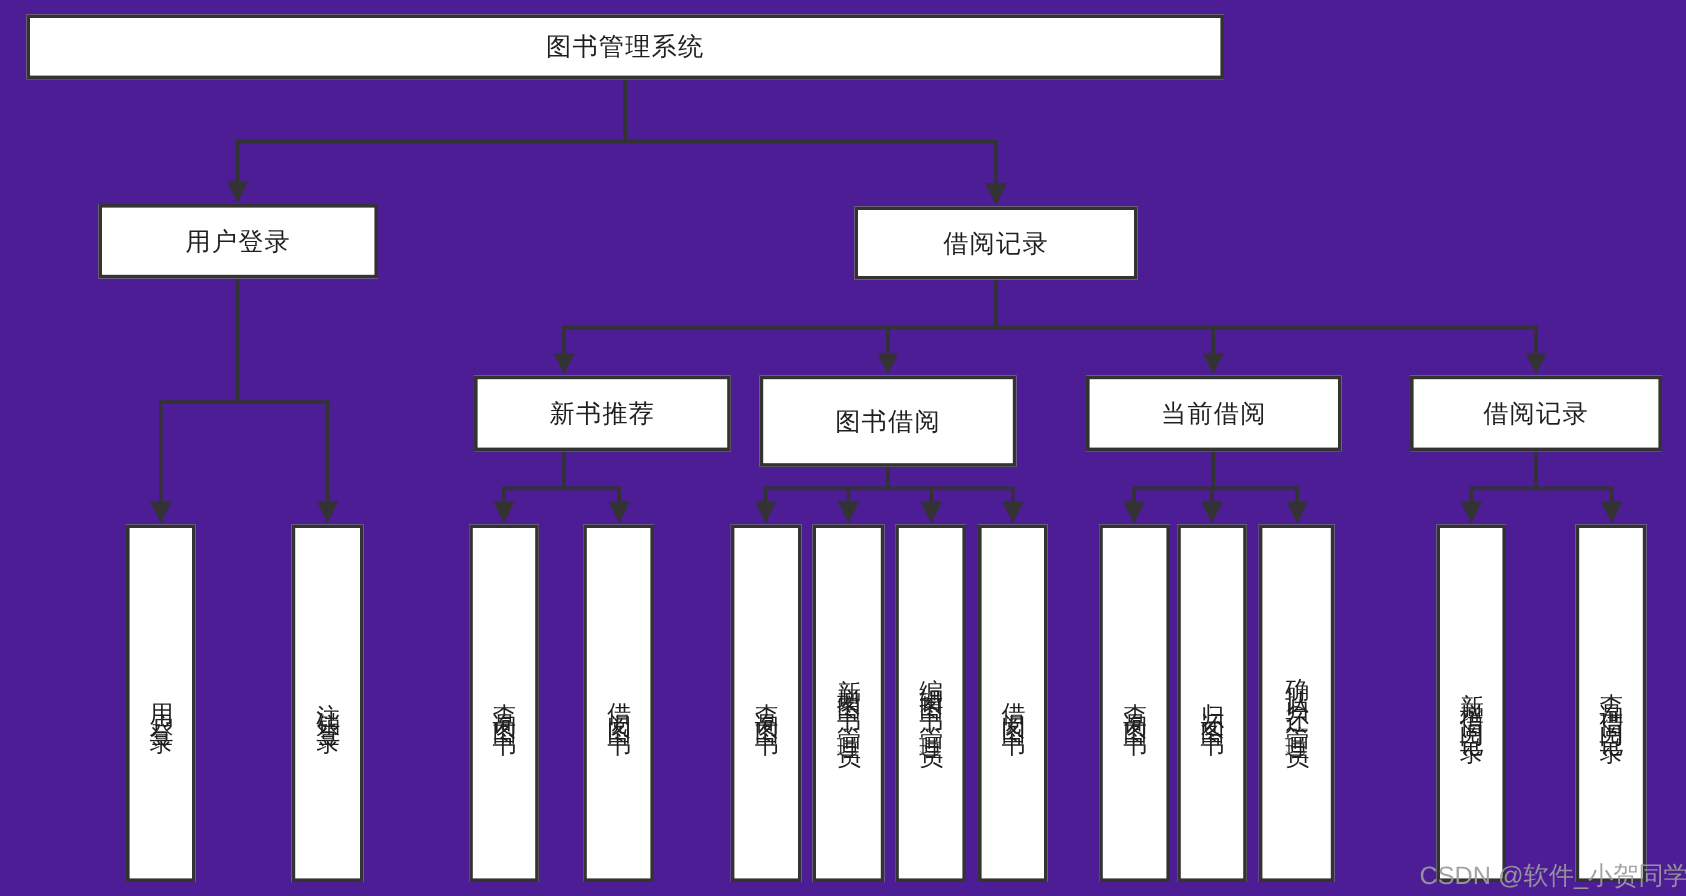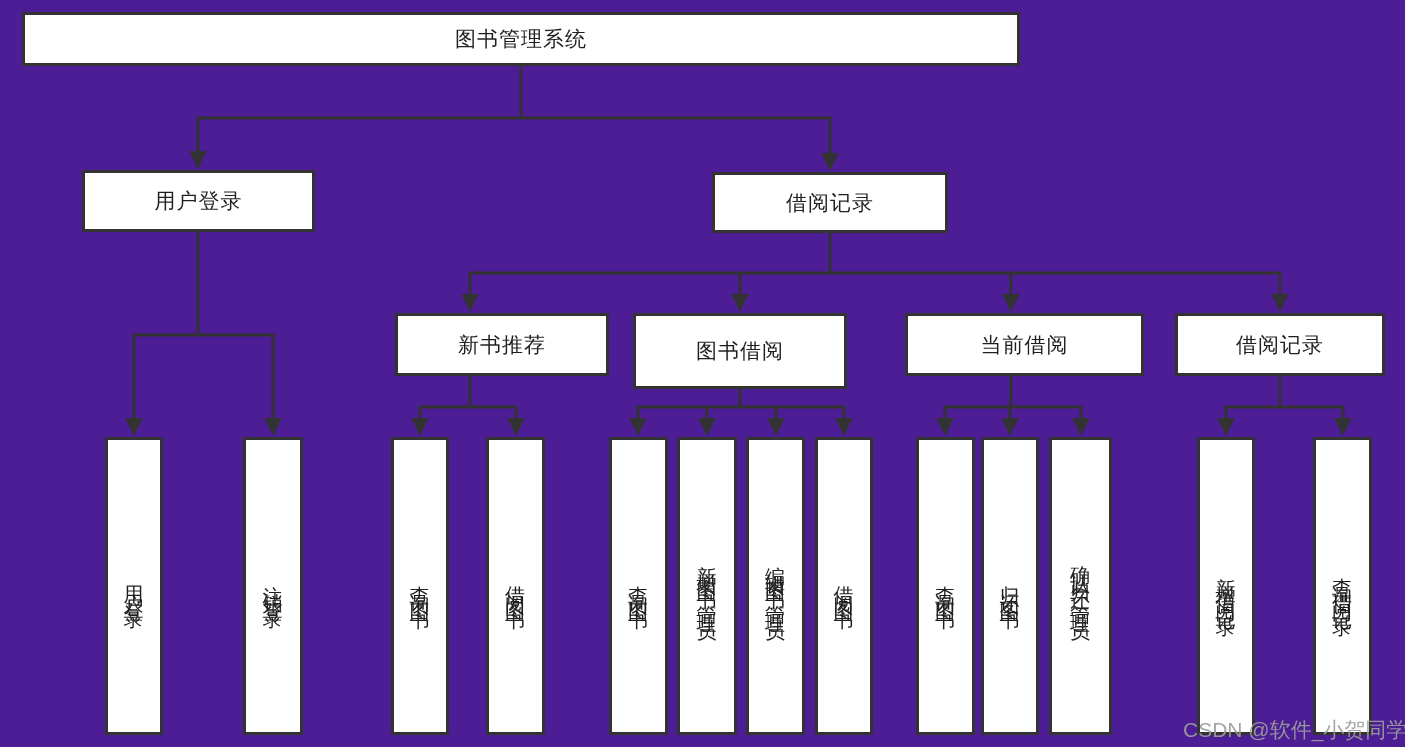--- a/index.html
+++ b/index.html
@@ -124,21 +124,21 @@
   <div class="box hbox" style="left:712px; top:172px; width:236px; height:61px;">
     <span>借阅记录</span>
   </div>
 
   <div class="box hbox" style="left:363px; top:313px; width:214px; height:63px;margin-left:32px;">
     <span>新书推荐</span>
   </div>
   <div class="box hbox" style="left:633px; top:313px; width:214px; height:76px;">
     <span>图书借阅</span>
   </div>
-  <div class="box hbox" style="left:905px; top:313px; width:239px; height:63px;">
+  <div class="box hbox" style="left:905px; top:313px; width:213px; height:63px;">
     <span>当前借阅</span>
   </div>
   <div class="box hbox" style="left:1175px; top:313px; width:210px; height:63px;">
     <span>借阅记录</span>
   </div>
 
   <div class="box vbox" style="left:105px; width:58px;">
     <span>用户登录</span>
   </div>
   <div class="box vbox" style="left:243px; width:60px;">

